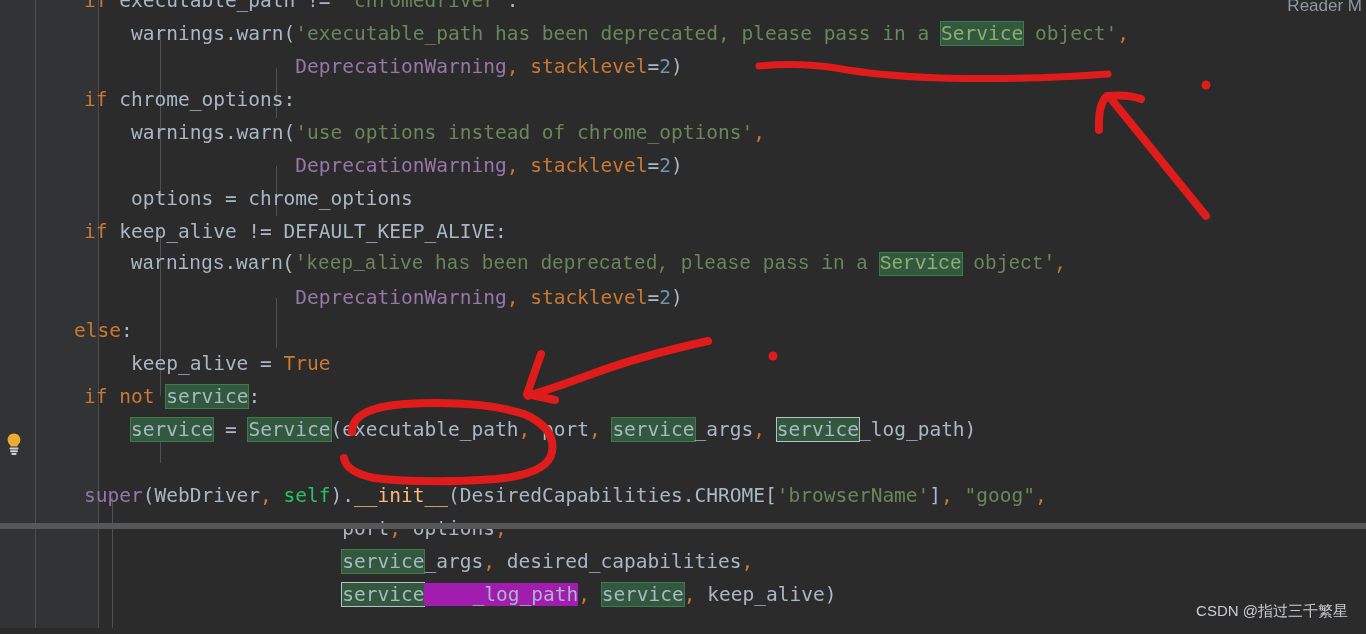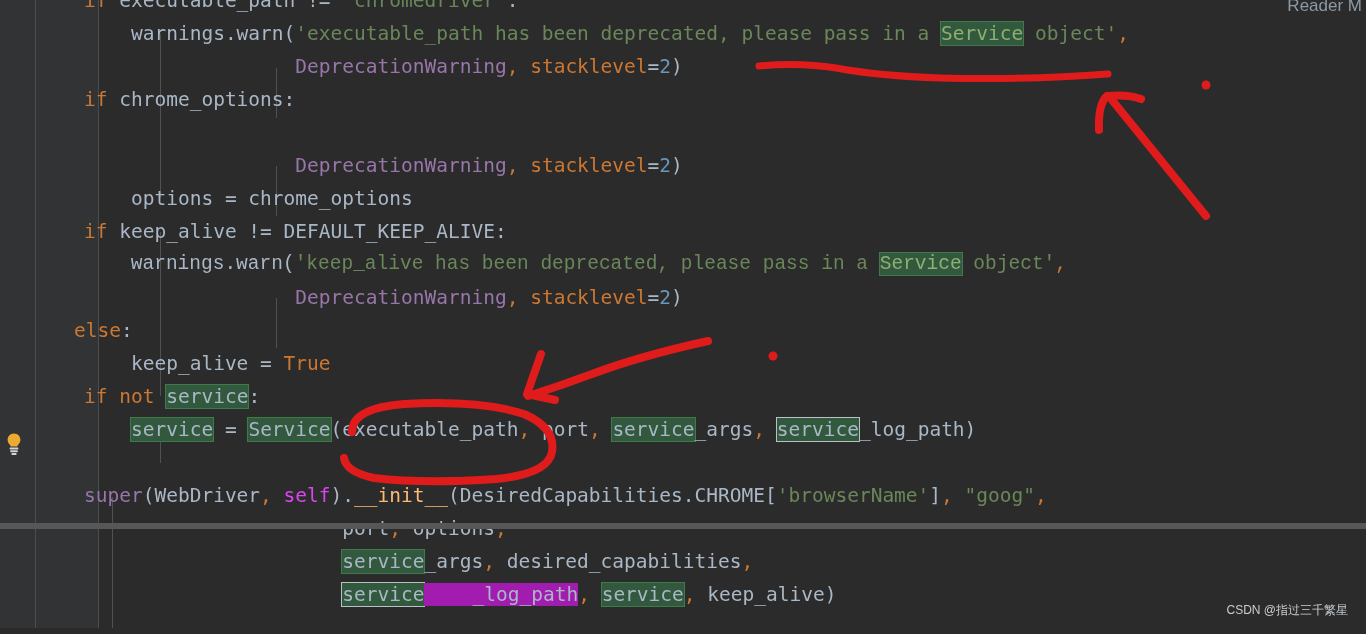--- a/index.html
+++ b/index.html
@@ -30,21 +30,21 @@
     white-space:pre; font-size:19.5px; letter-spacing:0px;
     font-family:"DejaVu Sans Mono", monospace;
     color:#a9b7c6;
   }
   .kw      { color:#cc7832; }
   .str     { color:#6a8759; }
   .cls     { color:#9876aa; }
   .num     { color:#6897bb; }
   .plain   { color:#a9b7c6; }
   .const   { color:#cc7832; }
-  .selfk   { color:#d946ef; }
+  .selfk   { color:#22c55e; }
   .magic   { color:#fdba74; }
   .comma   { color:#cc7832; }
 
   
   .hl {
     background:#32593d;
     box-shadow:0 0 0 1px #3f7a4c;
   }
   .hl-str {
     background:#32593d;
@@ -65,21 +65,21 @@
 
   
   .reader-label {
     position:absolute; right:4px; top:-4px;
     font-family:"Liberation Sans", sans-serif;
     font-size:17px; color:#8d9aa4; white-space:nowrap;
   }
   .watermark {
     position:absolute; right:18px; top:602px;
     font-family:"Liberation Sans", sans-serif;
-    font-size:12px; color:#c8cdd1; white-space:nowrap;
+    font-size:15px; color:#c8cdd1; white-space:nowrap;
   }
 </style>
 </head>
 <body>
 
 <div id="root">
 
   <div class="gutter-col-a"></div>
   <div class="gutter-col-b"></div>
   <div class="editor-bg"></div>
@@ -101,20 +101,21 @@
       <rect x="7.2" y="18.2" width="7.6" height="2" rx="0.6" fill="#cfd3d6"></rect>
       <rect x="8.4" y="21" width="5.2" height="2" rx="0.8" fill="#cfd3d6"></rect>
     </svg>
   </div>
 
   <div class="code-layer" id="code-layer">
       <div class="line" style="left: 84px; top: -16px;"><span class="kw">if</span><span class="plain"> executable_path != </span><span class="str">'chromedriver'</span><span class="plain">:</span></div>
       <div class="line" style="left: 84px; top: 17px;"><span class="plain">    warnings.warn(</span><span class="str">'executable_path has been deprecated, please pass in a </span><span class="hl-str">Service</span><span class="str"> object'</span><span class="comma">,</span></div>
       <div class="line" style="left: 84px; top: 50px;"><span class="plain">                  </span><span class="cls">DeprecationWarning</span><span class="comma">,</span><span class="plain"> </span><span class="kw">stacklevel</span><span class="plain">=</span><span class="num">2</span><span class="plain">)</span></div>
       <div class="line" style="left: 84px; top: 83px;"><span class="kw">if</span><span class="plain"> chrome_options:</span></div>
+      <div class="line" style="left: 84px; top: 116px;"><span class="plain">    warnings.warn(</span><span class="str">'use options instead of chrome_options'</span><span class="comma">,</span></div>
       <div class="line" style="left: 84px; top: 149px;"><span class="plain">                  </span><span class="cls">DeprecationWarning</span><span class="comma">,</span><span class="plain"> </span><span class="kw">stacklevel</span><span class="plain">=</span><span class="num">2</span><span class="plain">)</span></div>
       <div class="line" style="left: 84px; top: 182px;"><span class="plain">    options = chrome_options</span></div>
       <div class="line" style="left: 84px; top: 215px;"><span class="kw">if</span><span class="plain"> keep_alive != DEFAULT_KEEP_ALIVE:</span></div>
       <div class="line" style="left: 84px; top: 248px; font-family: Liberation Mono, monospace;"><span class="plain">    warnings.warn(</span><span class="str">'keep_alive has been deprecated, please pass in a </span><span class="hl-str">Service</span><span class="str"> object'</span><span class="comma">,</span></div>
       <div class="line" style="left: 84px; top: 281px;"><span class="plain">                  </span><span class="cls">DeprecationWarning</span><span class="comma">,</span><span class="plain"> </span><span class="kw">stacklevel</span><span class="plain">=</span><span class="num">2</span><span class="plain">)</span></div>
       <div class="line" style="left: 74px; top: 314px;"><span class="kw">else</span><span class="plain">:</span></div>
       <div class="line" style="left: 84px; top: 347px;"><span class="plain">    keep_alive = </span><span class="const">True</span></div>
       <div class="line" style="left: 84px; top: 380px;"><span class="kw">if</span><span class="plain"> </span><span class="kw">not</span><span class="plain"> </span><span class="hl">service</span><span class="plain">:</span></div>
       <div class="line" style="left: 84px; top: 413px;"><span class="plain">    </span><span class="hl">service</span><span class="plain"> = </span><span class="hl">Service</span><span class="plain">(executable_path</span><span class="comma">,</span><span class="plain"> port</span><span class="comma">,</span><span class="plain"> </span><span class="hl">service</span><span class="plain">_args</span><span class="comma">,</span><span class="plain"> </span><span class="hl-cursor">service</span><span class="plain">_log_path)</span></div>
       <div class="line" style="left: 84px; top: 446px;"><span class="plain"></span></div>

